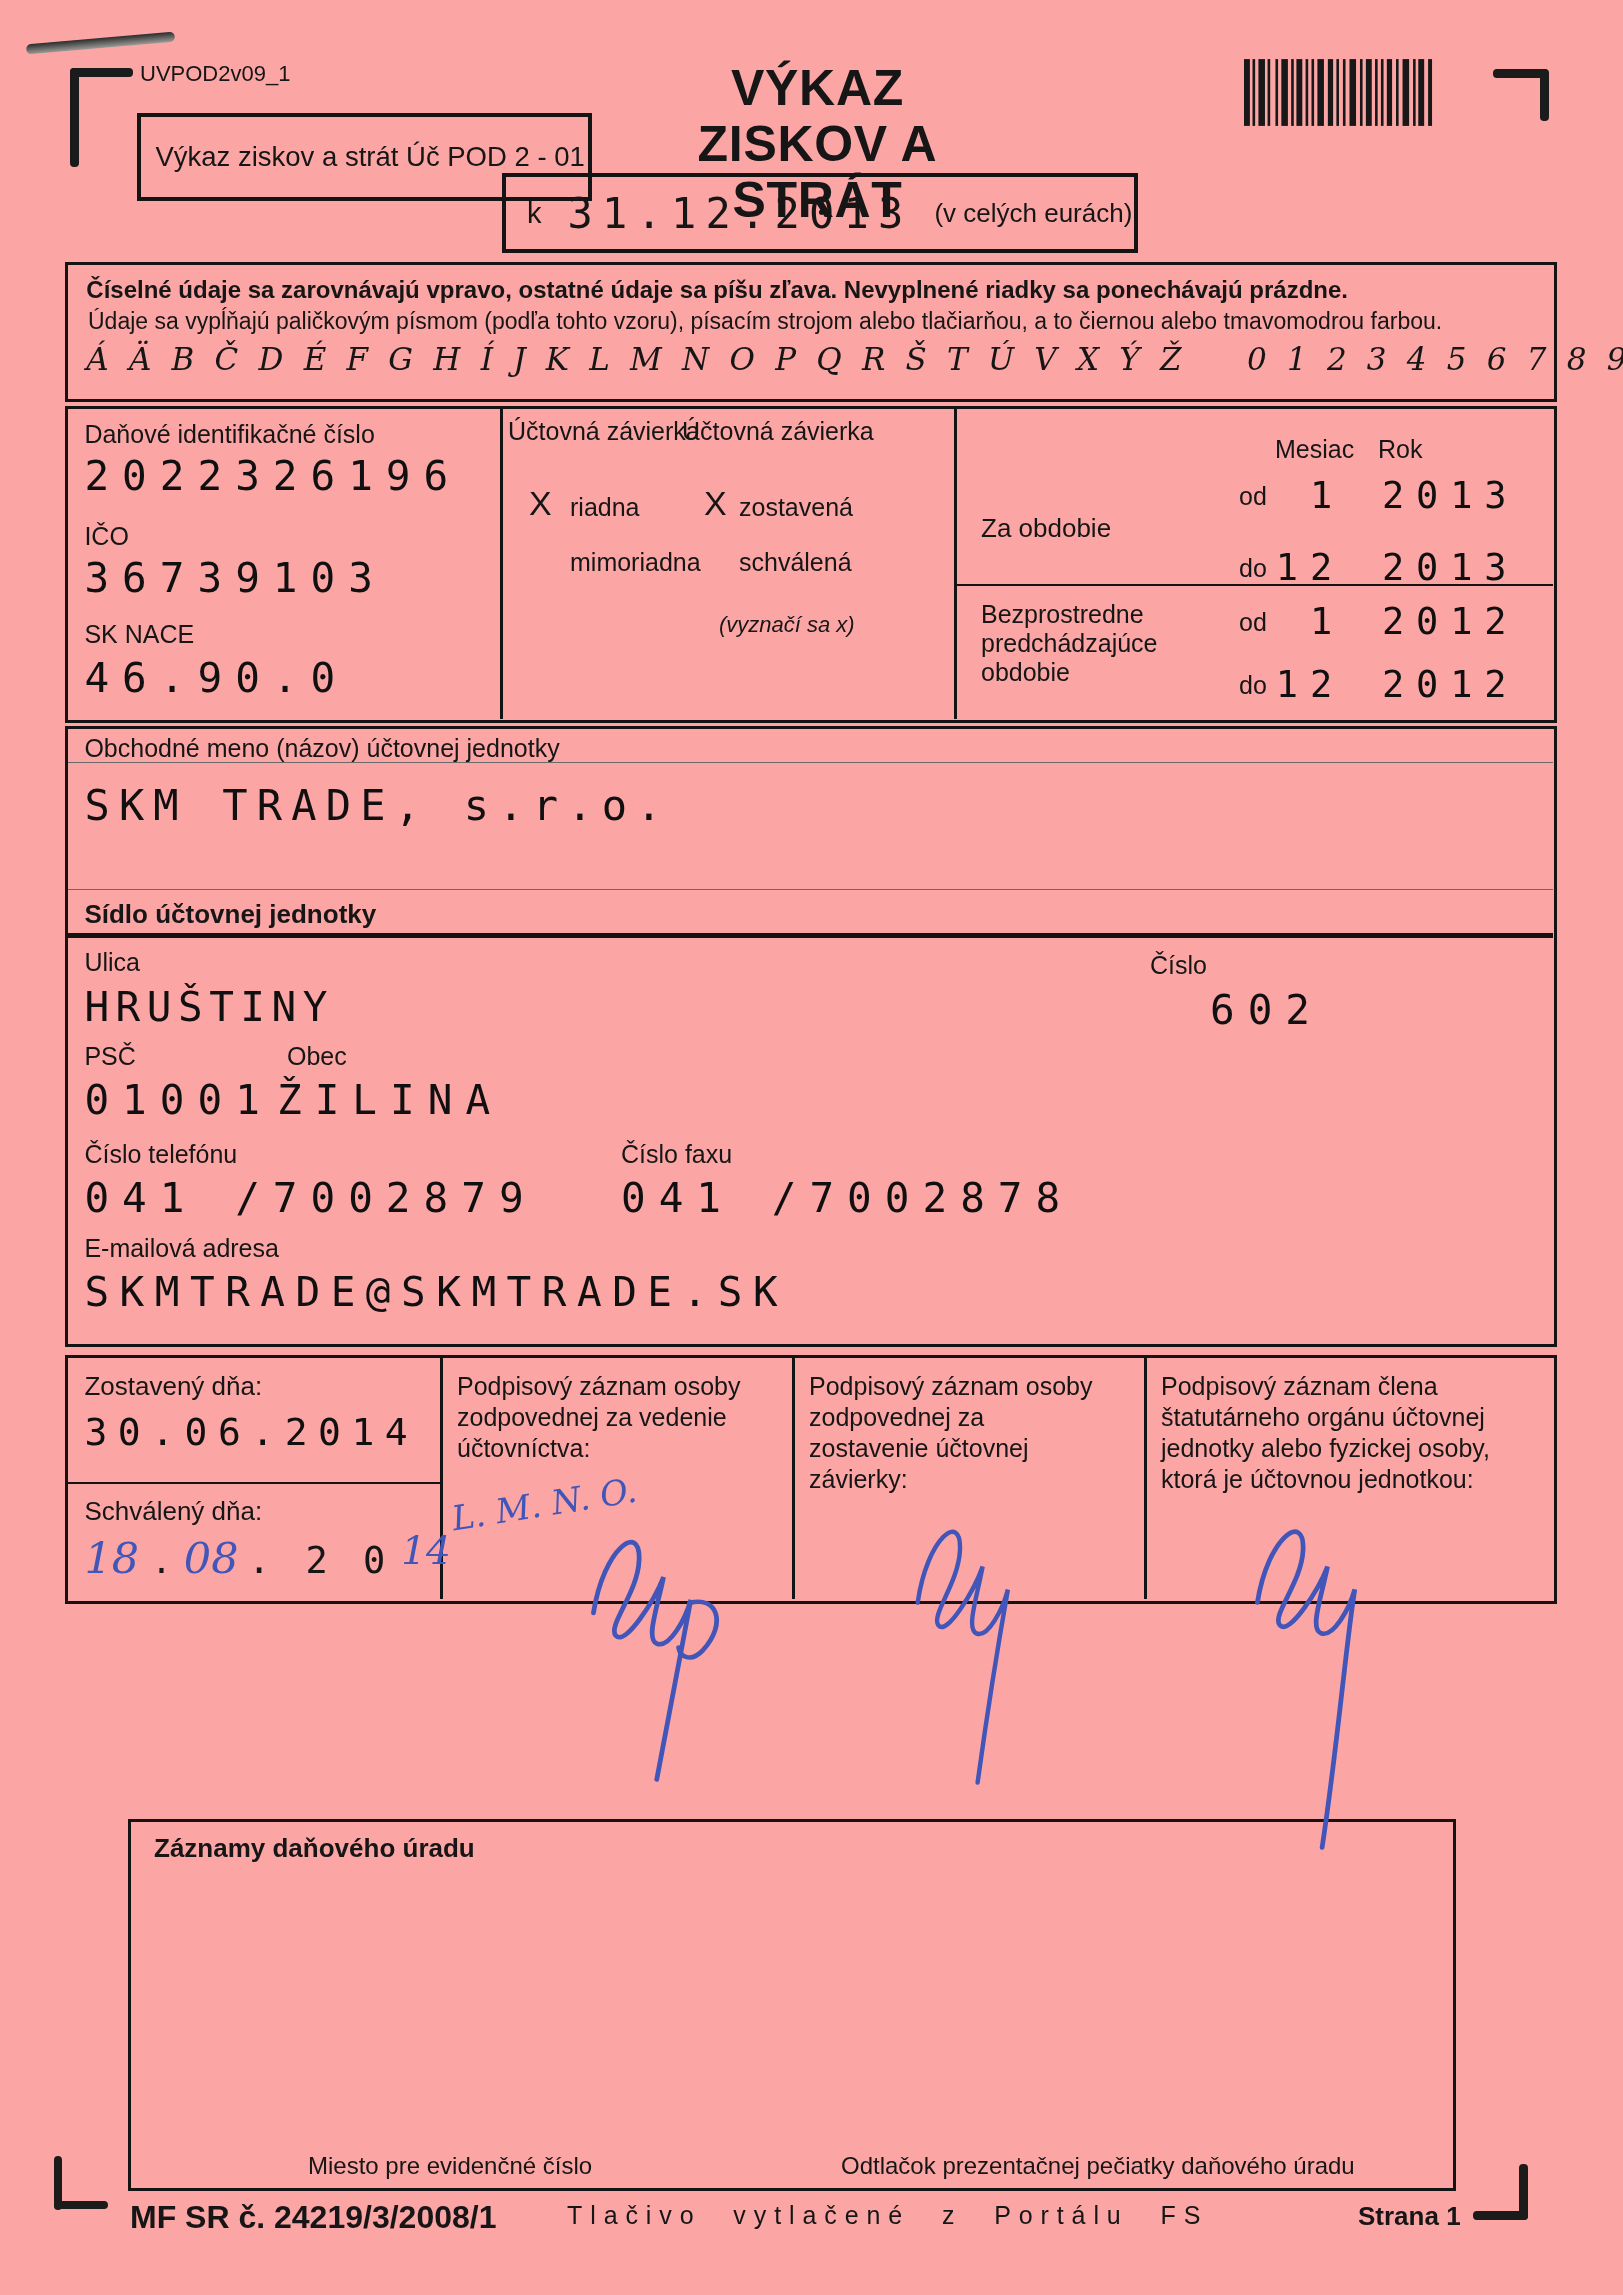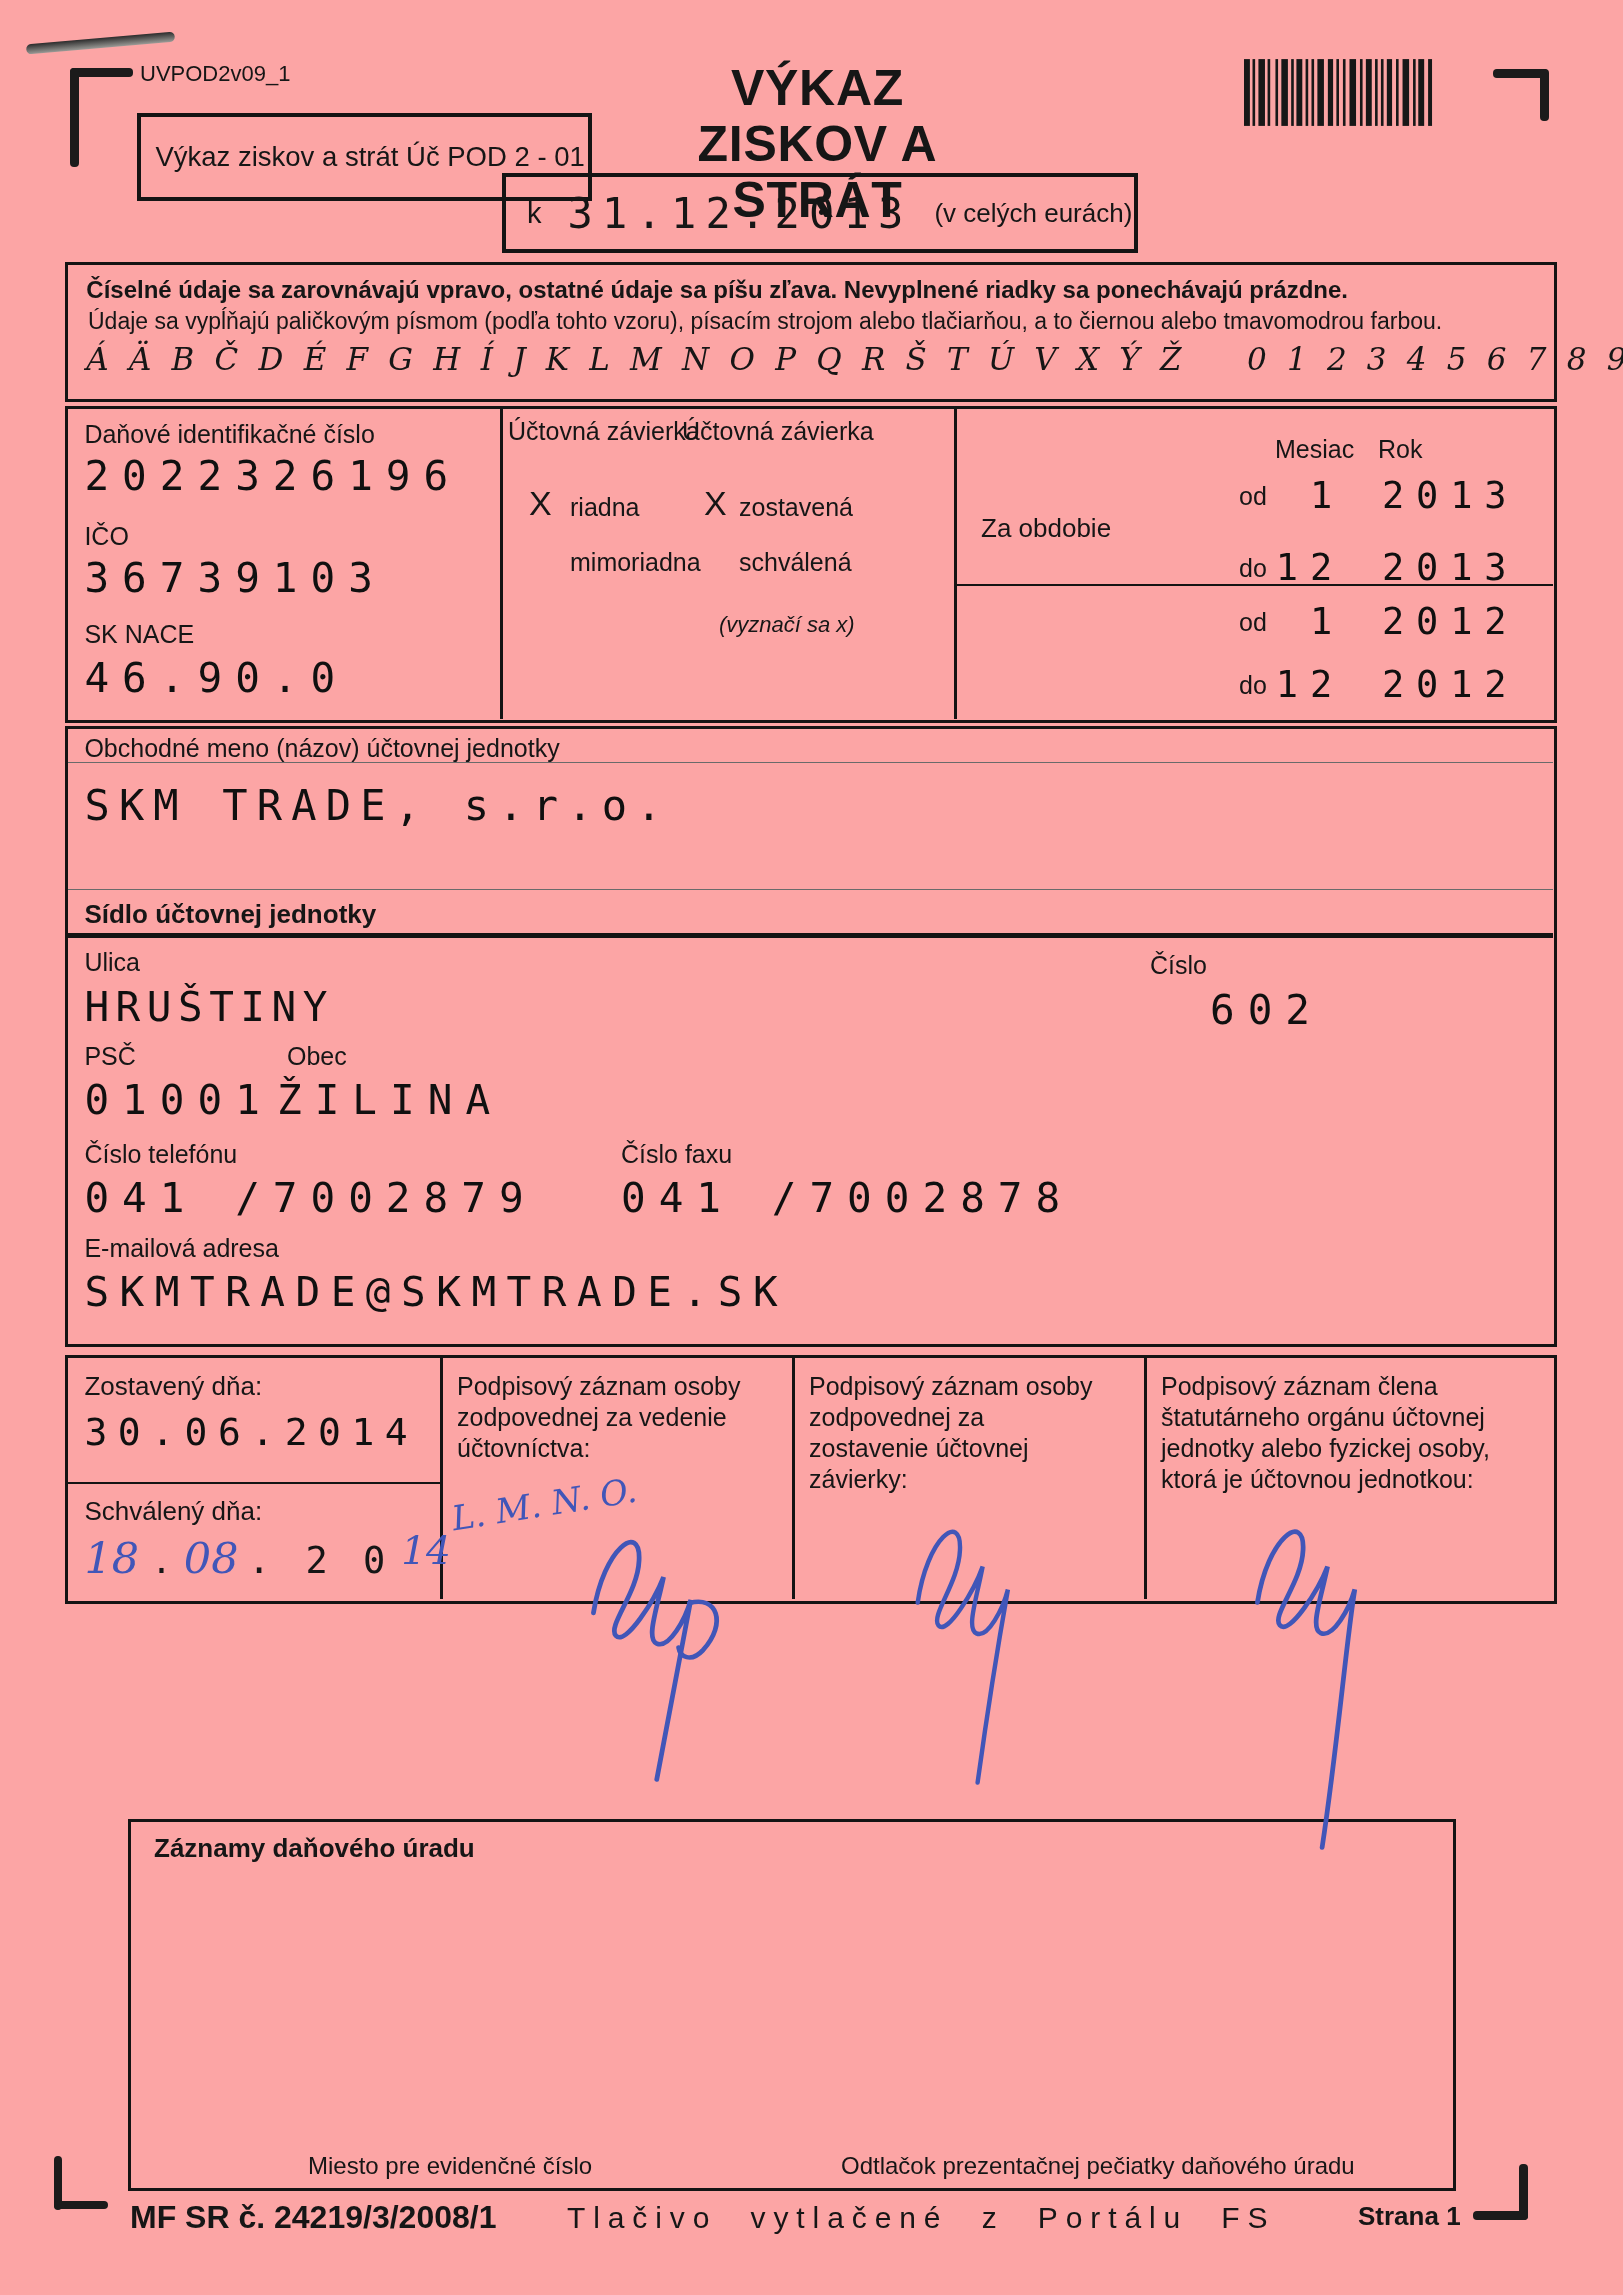--- a/index.html
+++ b/index.html
@@ -123,20 +123,23 @@
     <div class="val" style="left:1314px;top:65px;font-size:37px;letter-spacing:11.8px;">2013</div>
 
     <div class="lbl" style="left:913px;top:105px;font-size:26px;">Za obdobie</div>
 
     <div class="lbl" style="left:1171px;top:145px;">do</div>
     <div class="val" style="left:1184px;top:137px;width:92px;text-align:right;font-size:37px;letter-spacing:11.8px;">12</div>
     <div class="val" style="left:1314px;top:137px;font-size:37px;letter-spacing:11.8px;">2013</div>
 
     <div class="hline" style="left:889px;top:175px;width:596px;height:2px;"></div>
 
+    <div class="lbl prelines" style="left:913px;top:191px;line-height:29px;">Bezprostredne
+predchádzajúce
+obdobie</div>
 
     <div class="lbl" style="left:1171px;top:199px;">od</div>
     <div class="val" style="left:1197px;top:191px;width:79px;text-align:right;font-size:37px;letter-spacing:11.8px;">1</div>
     <div class="val" style="left:1314px;top:191px;font-size:37px;letter-spacing:11.8px;">2012</div>
 
     <div class="lbl" style="left:1171px;top:262px;">do</div>
     <div class="val" style="left:1184px;top:254px;width:92px;text-align:right;font-size:37px;letter-spacing:11.8px;">12</div>
     <div class="val" style="left:1314px;top:254px;font-size:37px;letter-spacing:11.8px;">2012</div>
   </div>
 
@@ -211,17 +214,17 @@
     </g>
   </svg>
 
   <div class="box" style="left:128px;top:1819px;width:1328px;height:372px;">
     <div class="lbl b" style="left:23px;top:11.8px;font-size:26px;">Záznamy daňového úradu</div>
     <div class="lbl" style="left:177px;top:330px;font-size:24px;">Miesto pre evidenčné číslo</div>
     <div class="lbl" style="left:710px;top:330px;font-size:24px;">Odtlačok prezentačnej pečiatky daňového úradu</div>
   </div>
 
   <div class="lbl" style="left:130px;top:2199px;font-size:32px;font-weight:600;">MF SR č. 24219/3/2008/1</div>
-  <div class="lbl" style="left:567px;top:2201px;font-size:30px;letter-spacing:7.9px;word-spacing:17px;">Tlačivo vytlačené z Portálu FS</div>
+  <div class="lbl" style="left:567px;top:2201px;font-size:25px;letter-spacing:7.9px;word-spacing:17px;">Tlačivo vytlačené z Portálu FS</div>
   <div class="lbl b" style="left:1358px;top:2202px;font-size:26px;">Strana 1</div>
 
 </div>
 
 
 </body></html>

